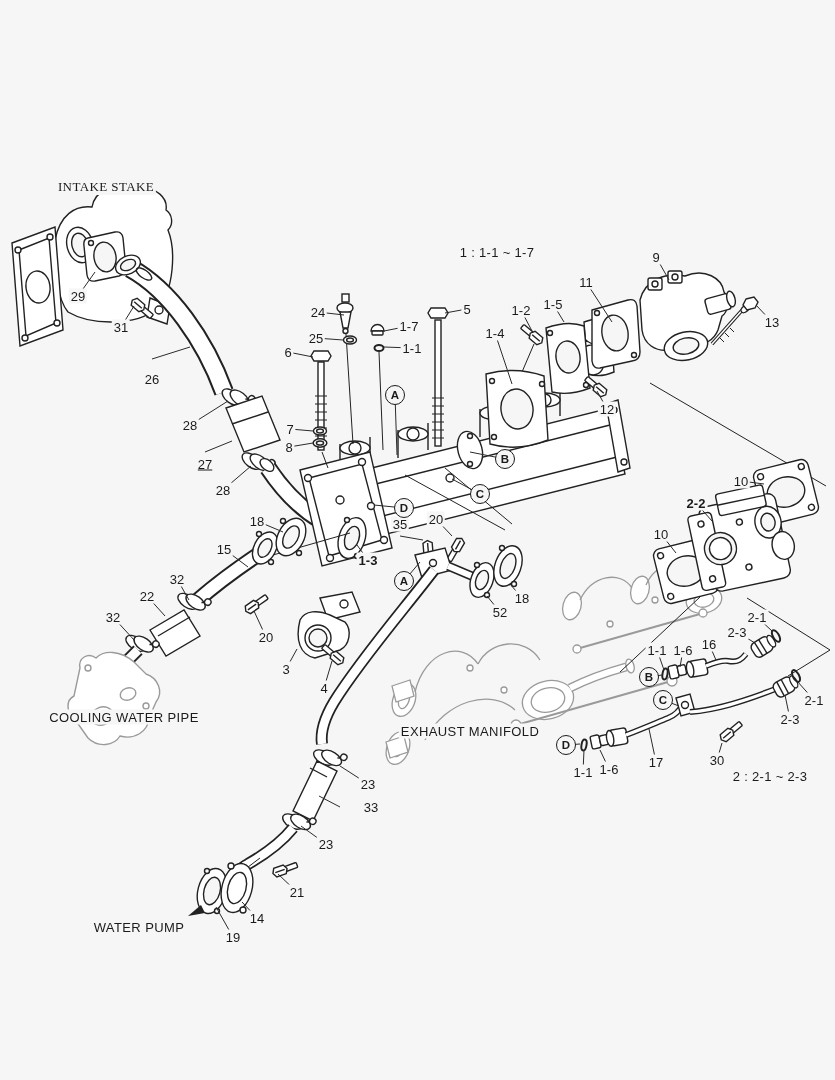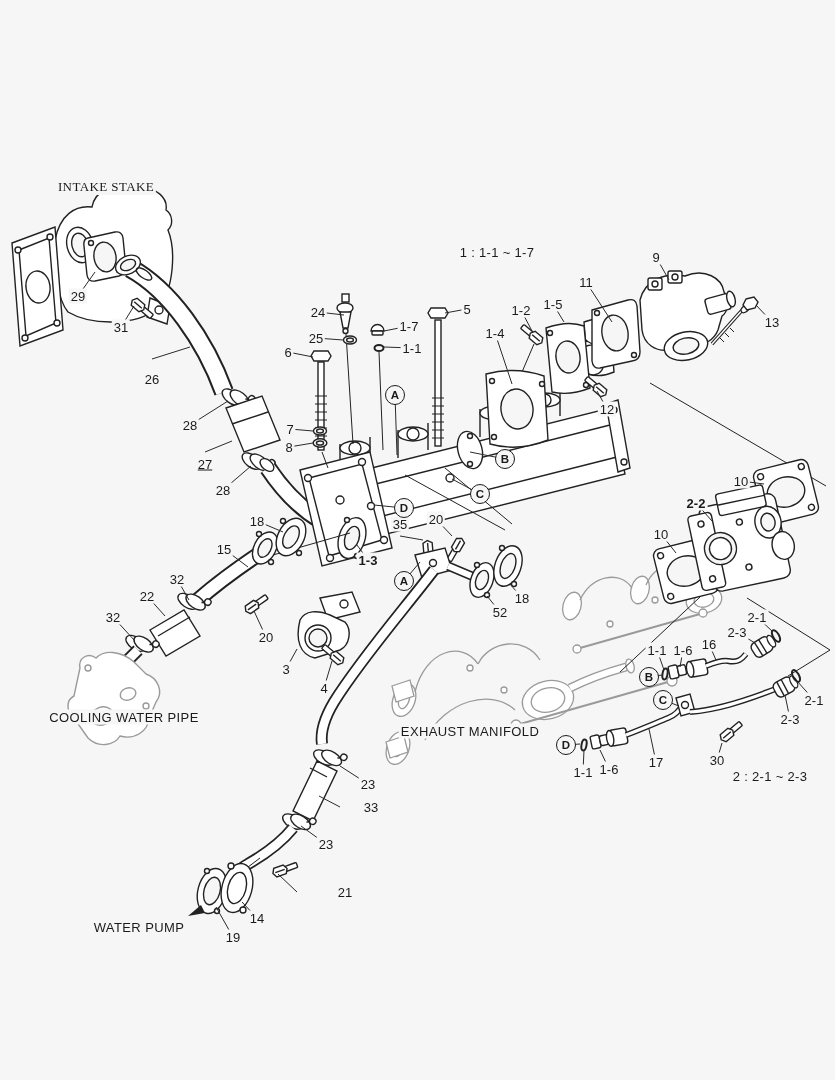--- a/index.html
+++ b/index.html
@@ -489,21 +489,21 @@
       <span class="callout" style="left: 522px; top: 598px;">18</span>
       <span class="callout" style="left: 177px; top: 579px;">32</span>
       <span class="callout" style="left: 147px; top: 596px;">22</span>
       <span class="callout" style="left: 113px; top: 617px;">32</span>
       <span class="callout" style="left: 266px; top: 637px;">20</span>
       <span class="callout" style="left: 286px; top: 669px;">3</span>
       <span class="callout" style="left: 324px; top: 688px;">4</span>
       <span class="callout" style="left: 368px; top: 784px;">23</span>
       <span class="callout" style="left: 340px; top: 807px; margin-left: 31px;">33</span>
       <span class="callout" style="left: 326px; top: 844px;">23</span>
-      <span class="callout" style="left: 297px; top: 892px; margin-left: 48px;">21</span>
+      <span class="callout" style="left: 297px; top: 892px;">21</span>
       <span class="callout" style="left: 257px; top: 918px;">14</span>
       <span class="callout" style="left: 233px; top: 937px;">19</span>
       <span class="callout" style="left: 657px; top: 650px;">1-1</span>
       <span class="callout" style="left: 683px; top: 650px;">1-6</span>
       <span class="callout" style="left: 709px; top: 644px;">16</span>
       <span class="callout" style="left: 737px; top: 632px;">2-3</span>
       <span class="callout" style="left: 757px; top: 617px;">2-1</span>
       <span class="callout" style="left: 814px; top: 700px;">2-1</span>
       <span class="callout" style="left: 790px; top: 719px;">2-3</span>
       <span class="callout" style="left: 656px; top: 762px;">17</span>

